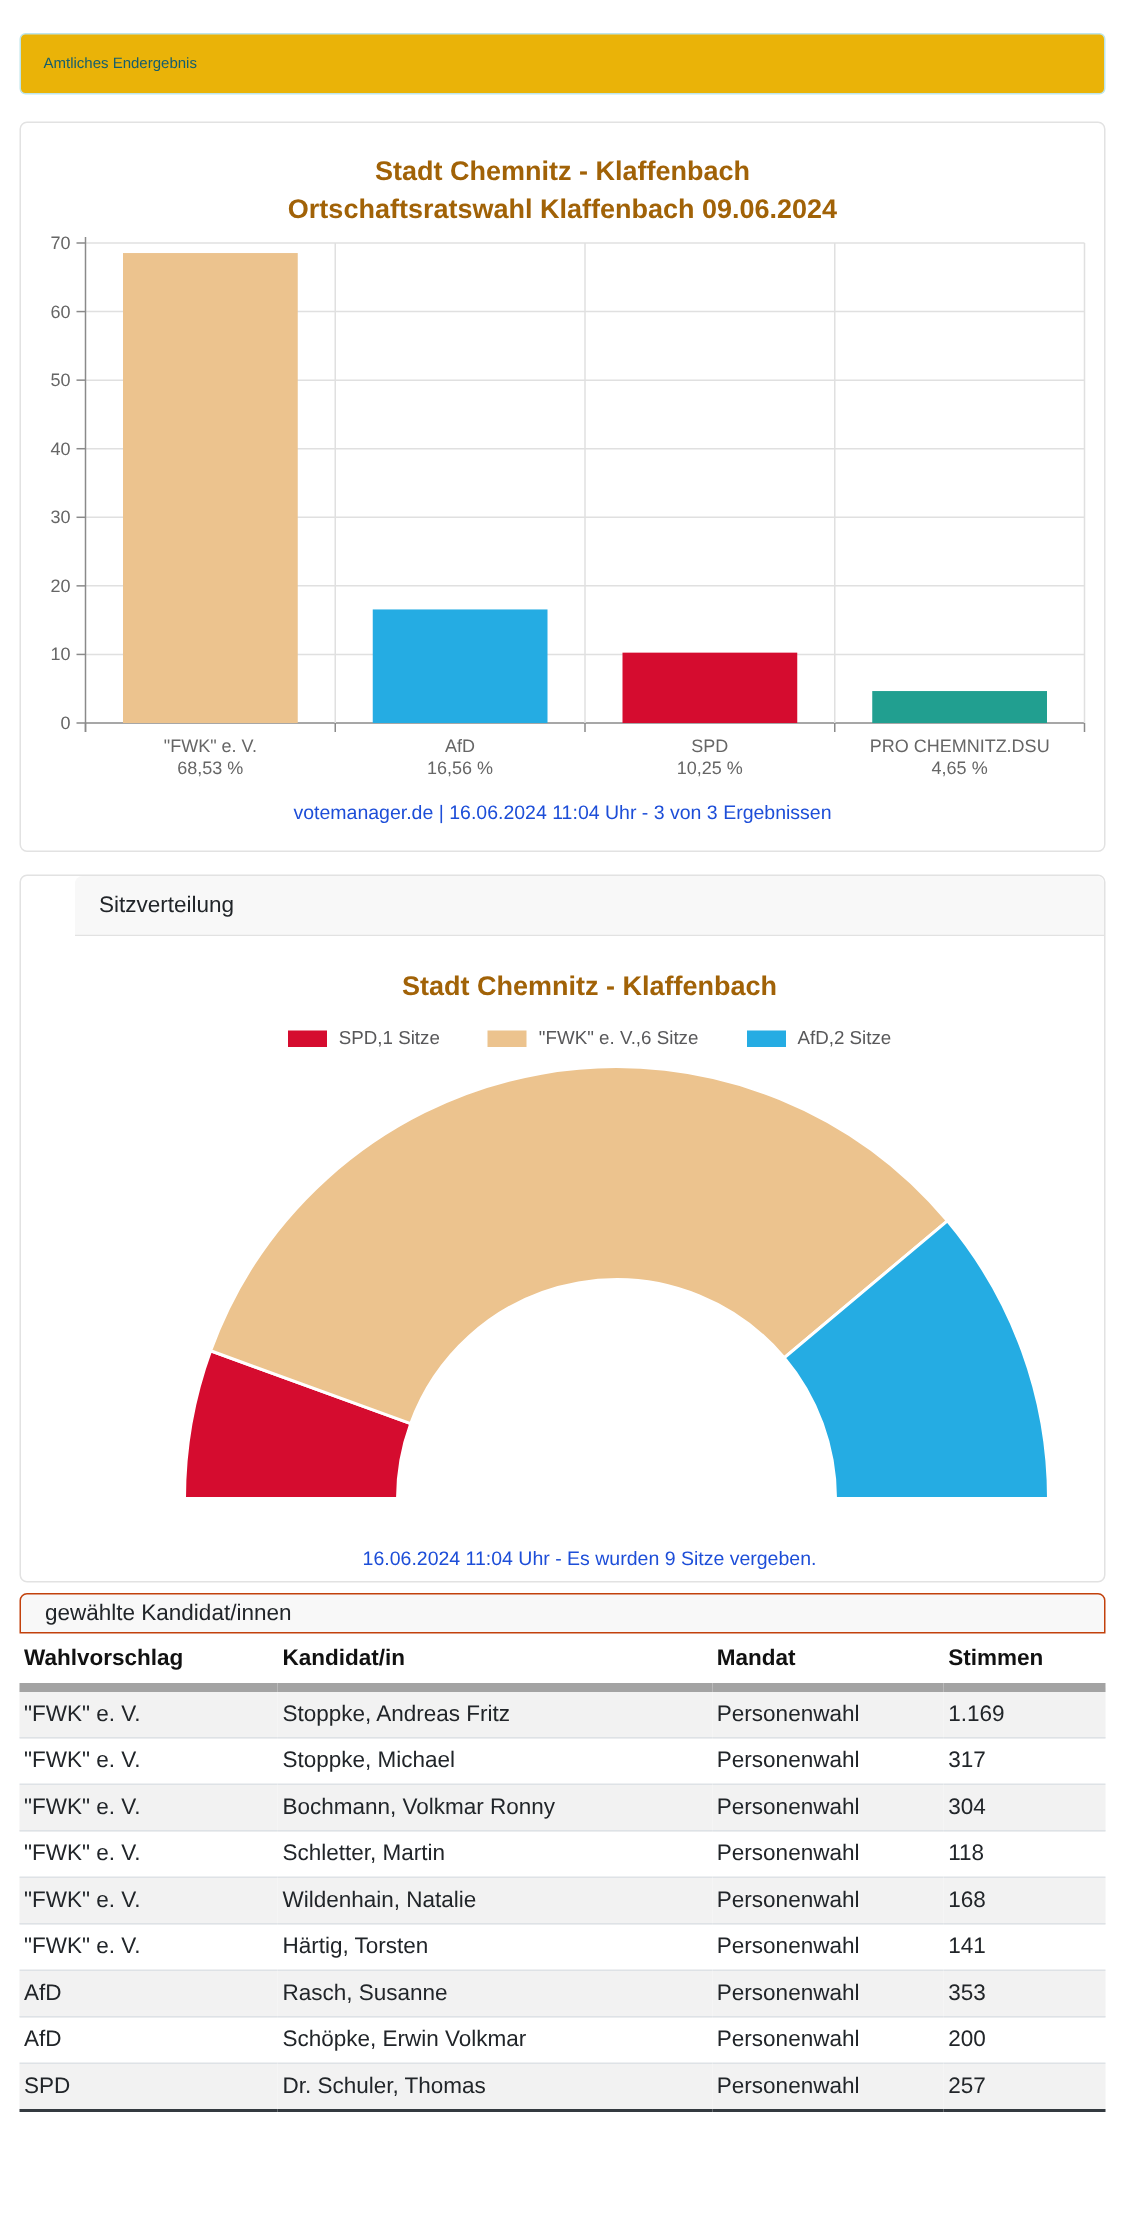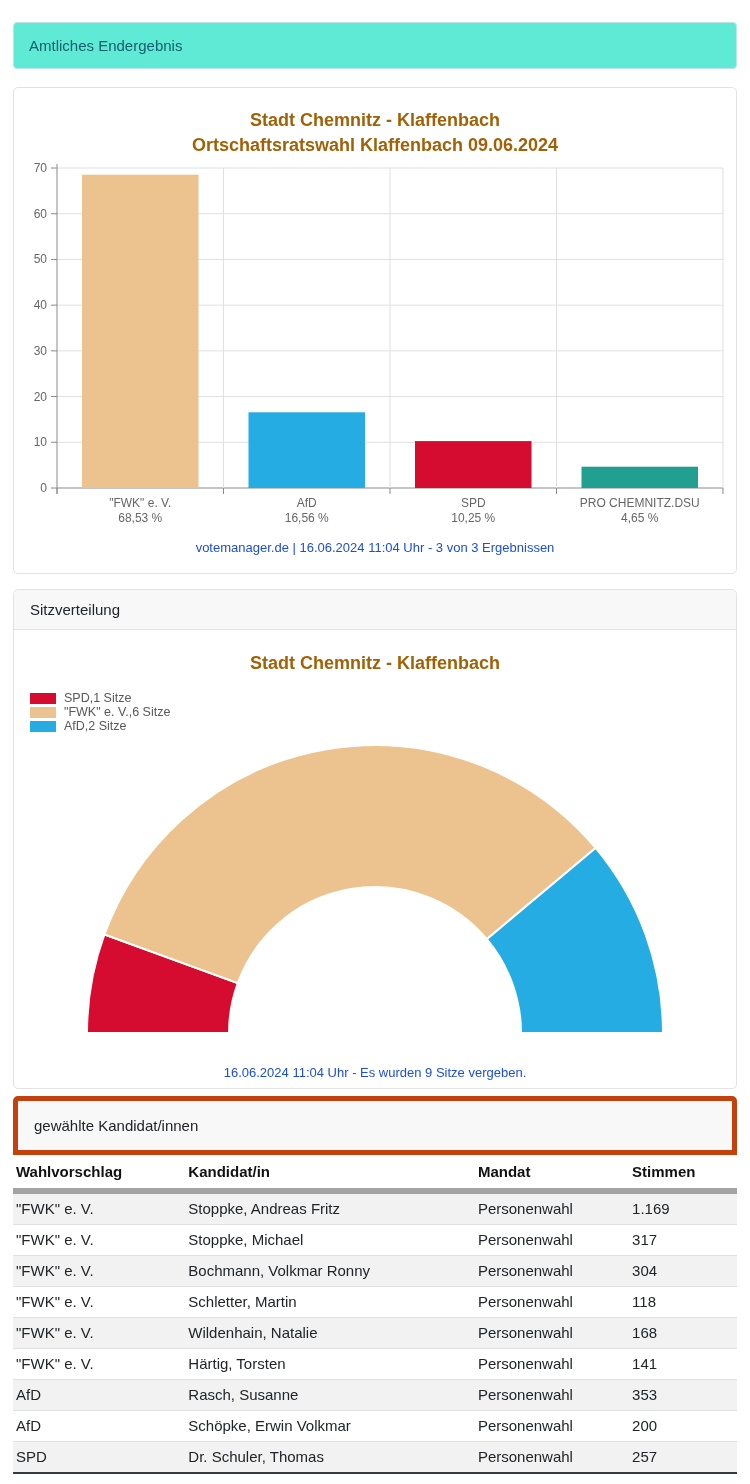--- a/index.html
+++ b/index.html
@@ -5,32 +5,33 @@
   html, body { margin: 0; padding: 0; }
   body {
     width: 750px;
     background: #ffffff;
     font-family: "Liberation Sans", sans-serif;
     color: #212529;
     -webkit-font-smoothing: antialiased;
   }
   .banner {
     margin: 22px 13px 18px 13px;
-    background: #5eead4;
+    background: #eab308;
     border: 1px solid #bee5eb;
     border-radius: 4px;
     padding: 14px 15px;
     color: #155e6e;
-    font-size: 15px;
+    font-size: 10px;
   }
   .card {
     margin: 0 13px;
     background: #fff;
     border: 1px solid #e2e2e2;
     border-radius: 5px;
+    padding-left: 36px;
   }
   .card-header {
     background: #f8f8f8;
     border-bottom: 1px solid #e2e2e2;
     border-radius: 5px 5px 0 0;
     padding: 11px 16px;
     font-size: 15px;
     color: #212529;
   }
   #results-card { margin-top: 0; padding: 20px 0 18px 0; }
@@ -52,32 +53,31 @@
     margin-top: 10px;
   }
   .donut-caption { margin-top: 28px; }
   .legend {
     display: flex;
     justify-content: center;
     align-items: flex-start;
     margin-top: 16px;
     font-size: 12.5px;
     color: #58585a;
-    flex-direction: column;
   }
   .legend-item { display: inline-flex; align-items: center; margin: 0 16px; cursor: pointer; }
   .swatch { display: inline-block; width: 26px; height: 11px; margin-right: 8px; }
   #donut-svg { margin-top: 4px; }
   
   #candidates-section { margin: 7px 13px 0 13px; }
   #candidates-header {
     background: #f8f8f8;
-    border: 5px solid #c2410c;
+    border: 1px solid #c2410c;
     border-radius: 5px 5px 0 0;
-    padding: 16px 16px;
+    padding: 4px 16px;
     font-size: 15px;
   }
   table.candidates {
     width: 100%;
     border-collapse: collapse;
     font-size: 15px;
     border-bottom: 2px solid #343a40;
   }
   table.candidates th {
     text-align: left;

